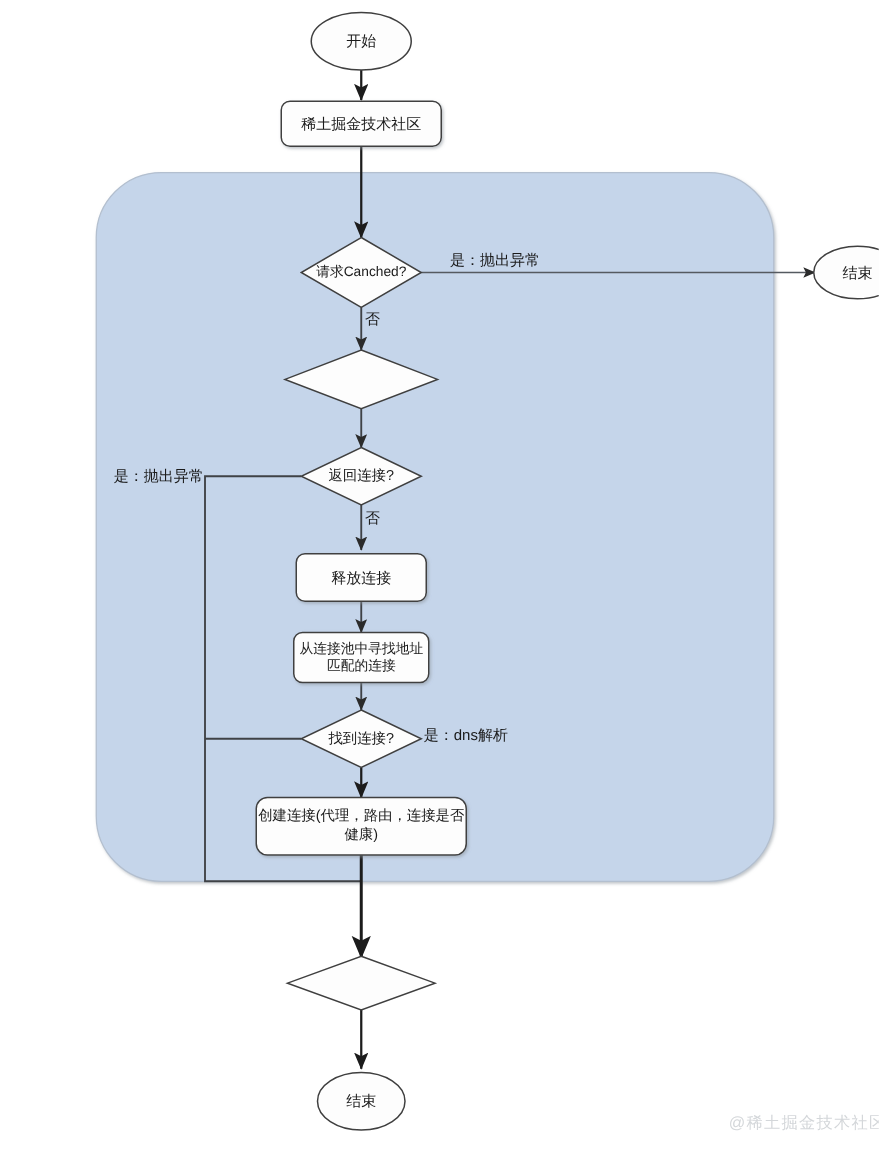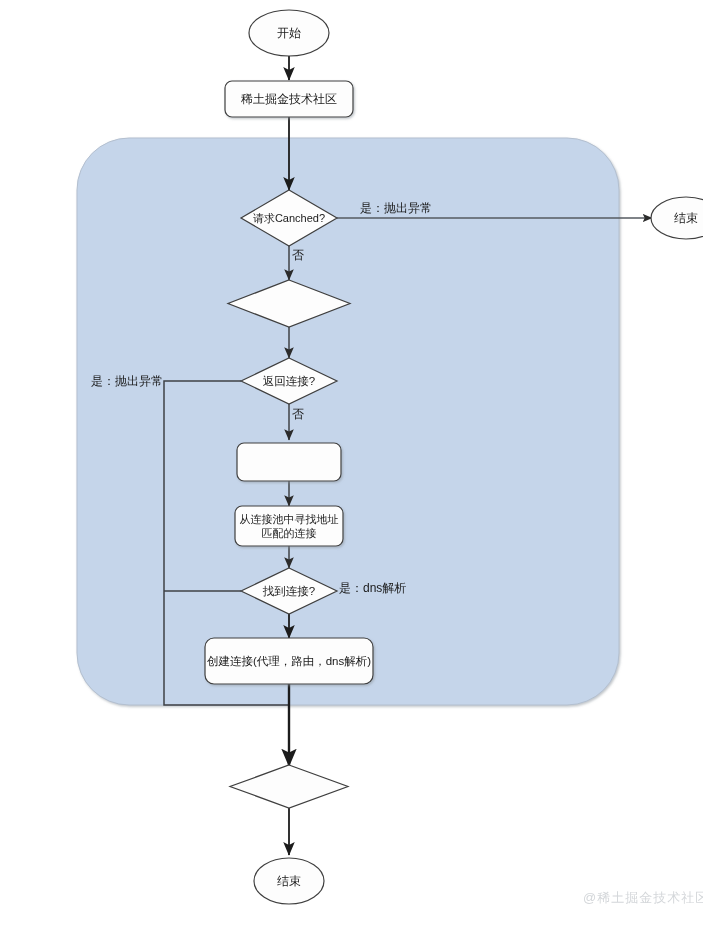--- a/index.html
+++ b/index.html
@@ -162,28 +162,29 @@
 
   <div class="edge-label" style="left:245px; top:247px;">否</div>
 
 
   <div class="node-text" style="left:196px; top:369px; width:92px; height:24px; font-size:11.5px;">返回连接?</div>
 
   <div class="edge-label" style="left:44px; top:373px;">是：抛出异常</div>
 
   <div class="edge-label" style="left:245px; top:406px;">否</div>
 
+  <div class="node-text" style="left:190px; top:443px; width:104px; height:38px;">释放连接</div>
 
   <div class="node-text" style="left:188px; top:506px; width:108px; height:40px; font-size:11px; line-height:14px;">从连接池中寻找地址
 匹配的连接</div>
 
   <div class="node-text" style="left:198px; top:579px; width:88px; height:24px; font-size:11.5px;">找到连接?</div>
 
   <div class="edge-label" style="left:292px; top:580px;">是：dns解析</div>
 
-  <div class="node-text" style="left:158px; top:638px; width:168px; height:46px; font-size:11.5px;">创建连接(代理，路由，dns解析)</div>
+  <div class="node-text" style="left:158px; top:638px; width:168px; height:46px; font-size:11.5px;">创建连接(代理，路由，连接是否健康)</div>
 
 
   <div class="node-text" style="left:212px; top:869px; width:60px; height:24px;">结束</div>
 
   <div class="watermark" style="left:536px; top:889px;">@稀土掘金技术社区</div>
 
 </div>
 
 </body></html>

